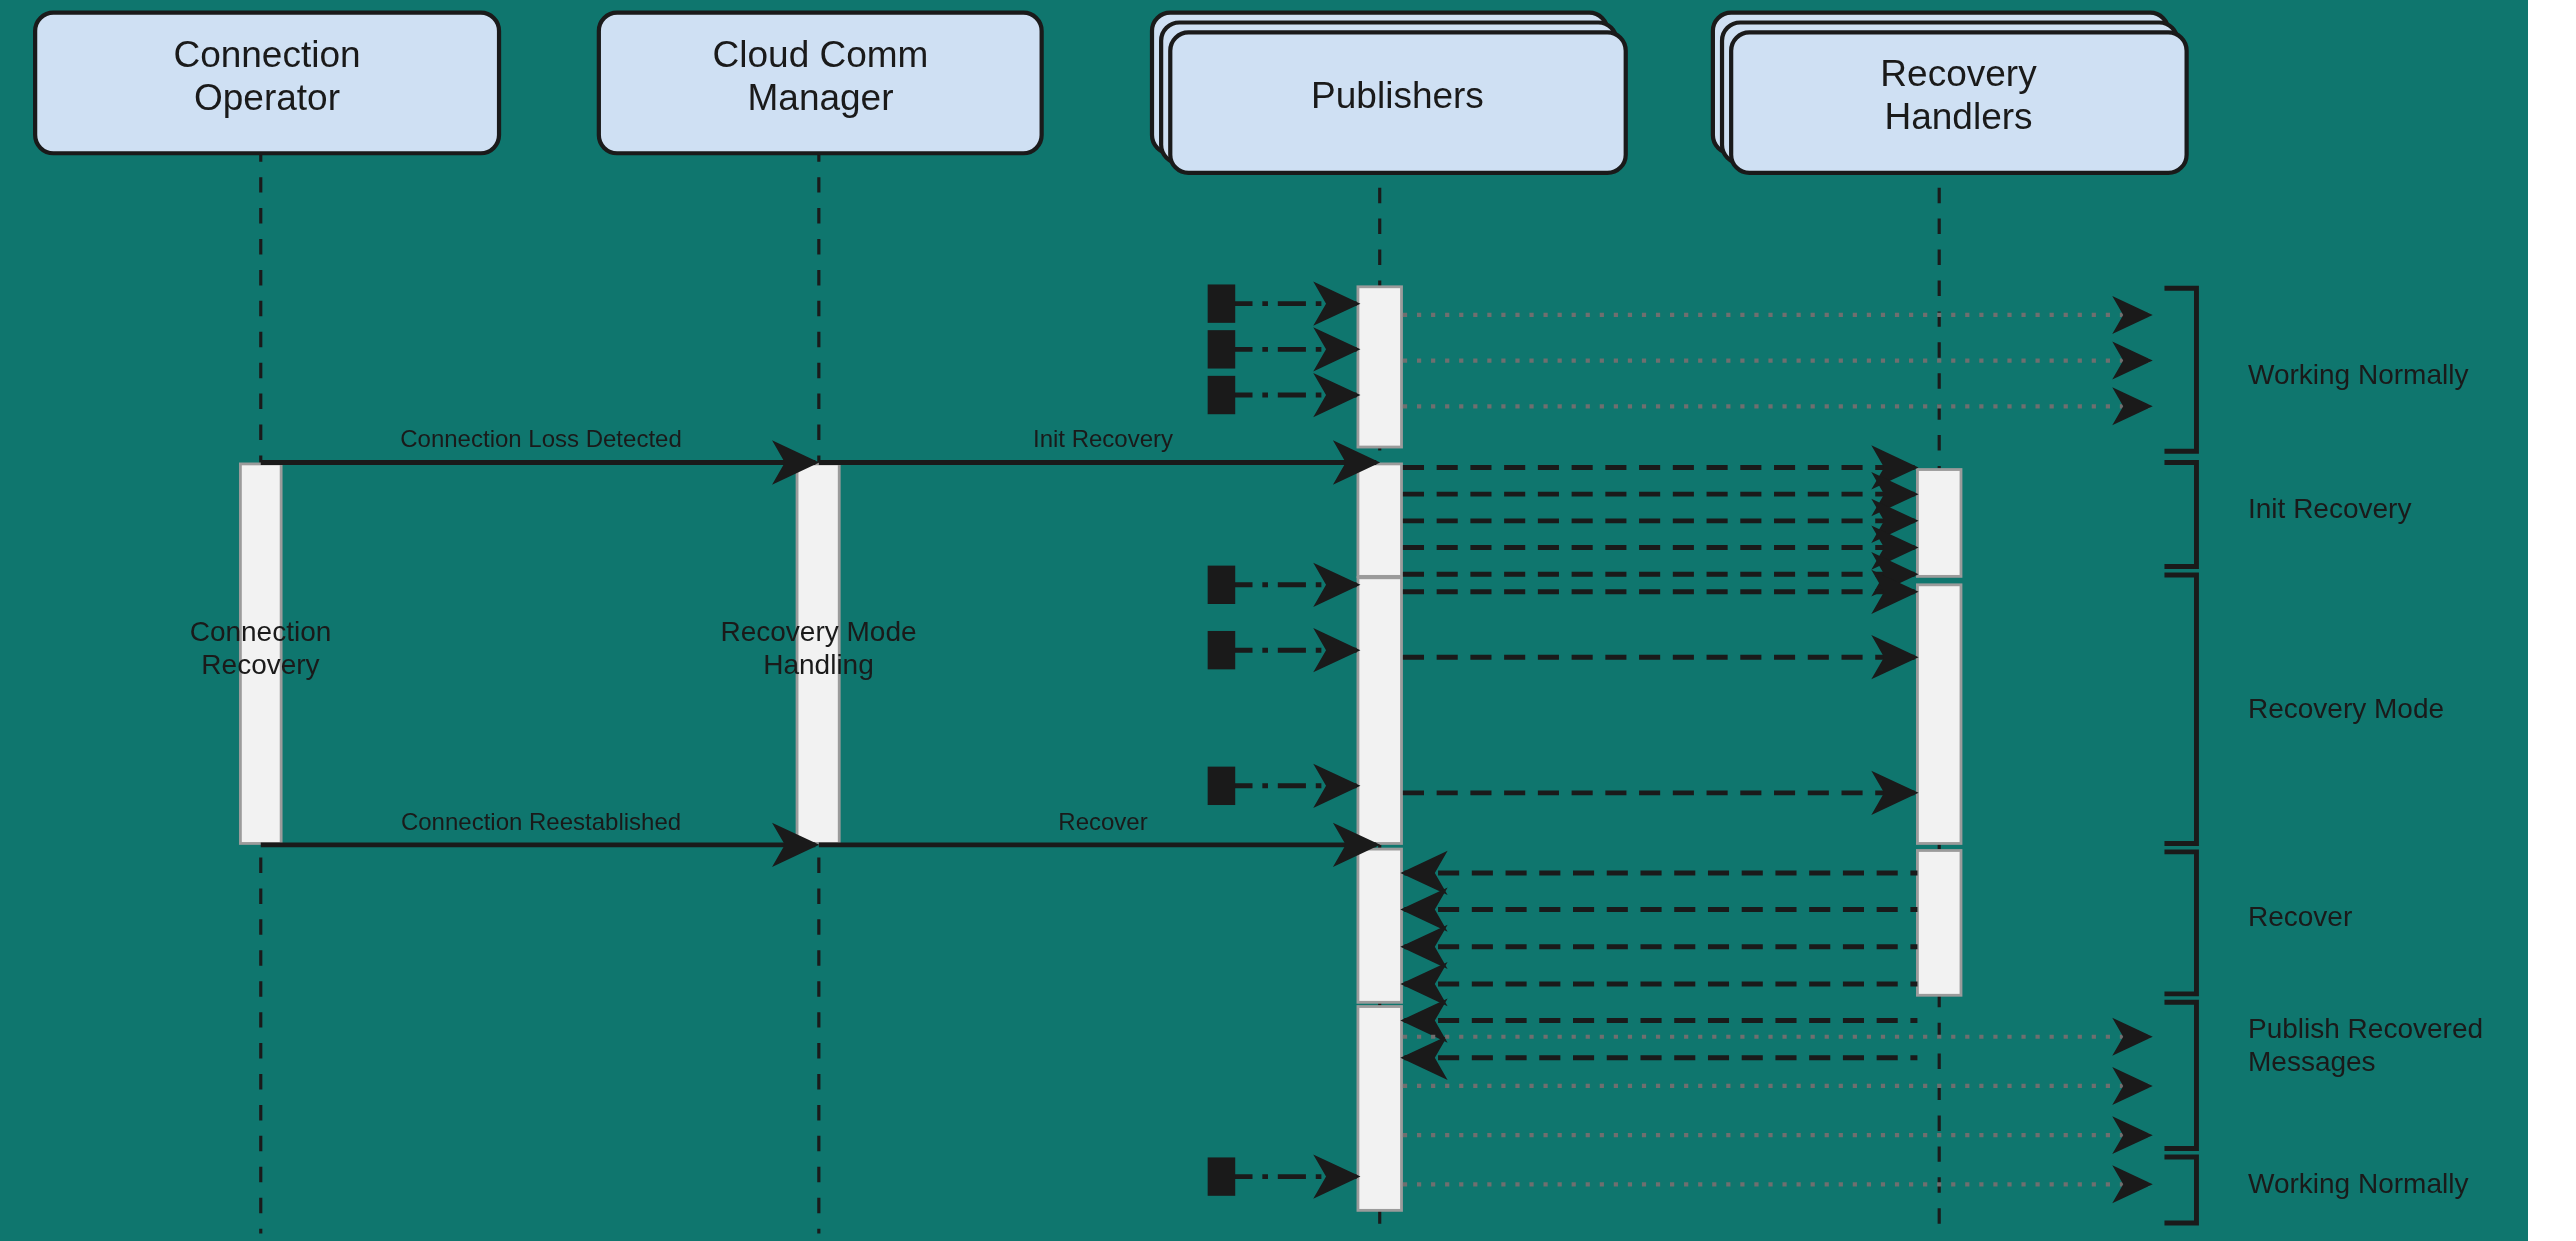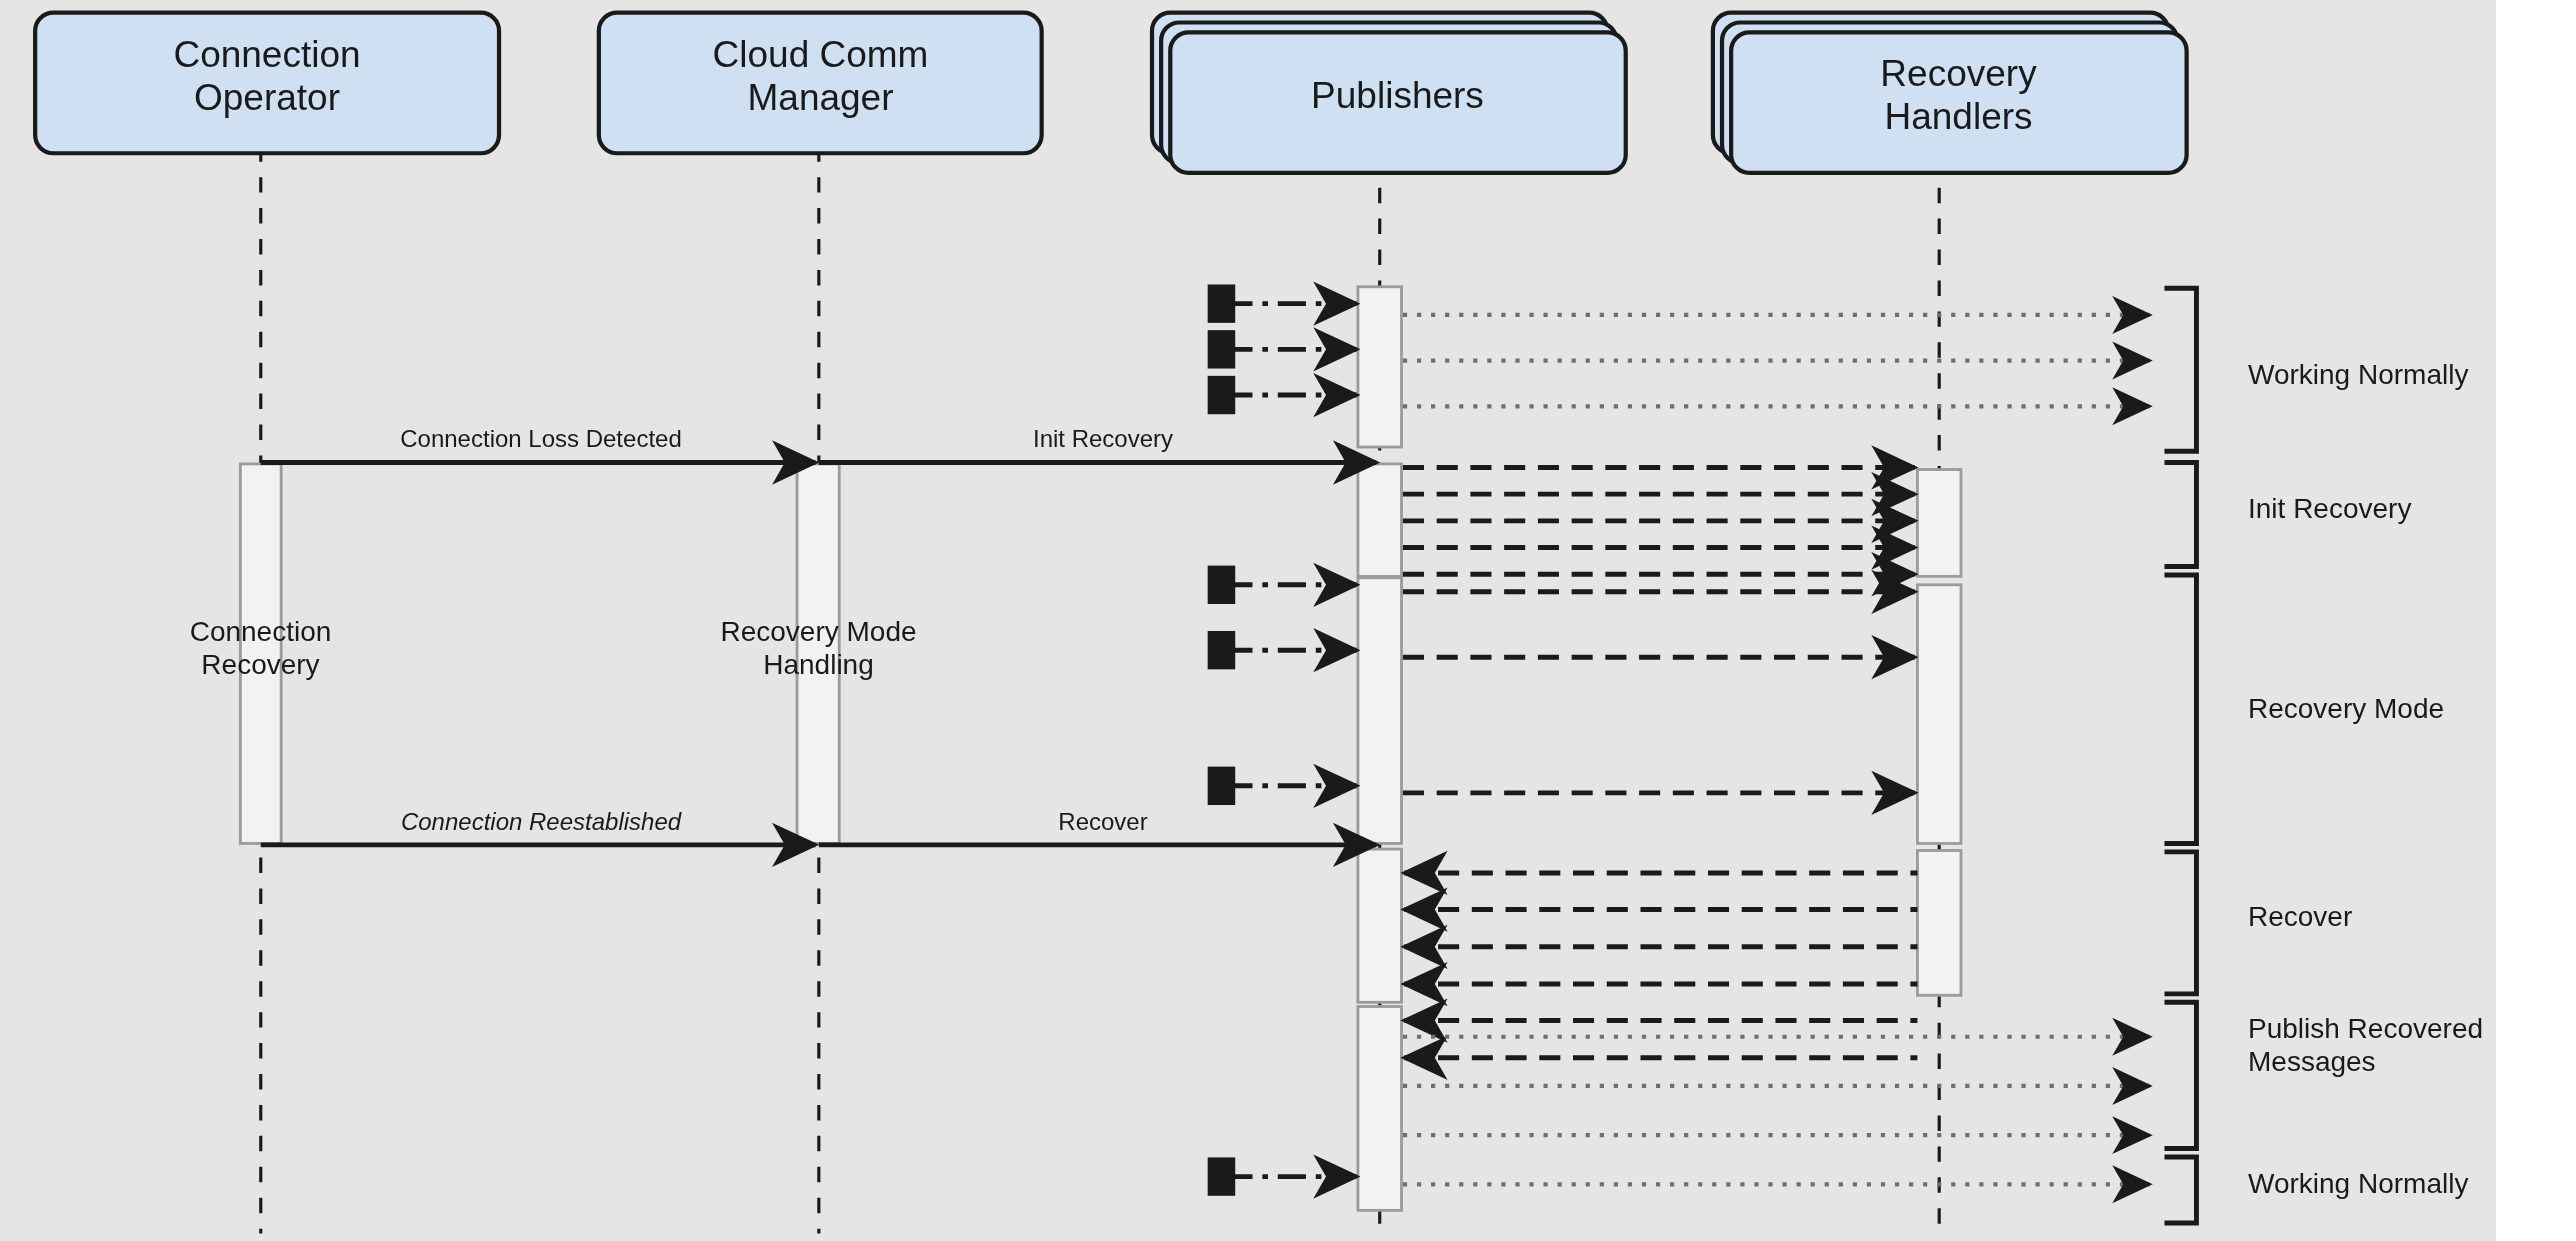--- a/index.html
+++ b/index.html
@@ -1,17 +1,17 @@
 <!DOCTYPE html>
 <html style="font-size:11.2px"><head>
 <meta charset="utf-8">
 <style>
   html,body{margin:0;padding:0;background:#ffffff;}
   body{font-family:"Liberation Sans","DejaVu Sans",sans-serif;}
-  #stage{position:relative;width:2496px;height:1242px;background:#e5e5e5;overflow:hidden;}
+  #stage{position:relative;width:2496px;height:1242px;background:#0f766e;overflow:hidden;padding-left:32px;}
   #svg{position:absolute;left:0;top:0;width:2576px;height:1242px;}
   .lbl{position:absolute;color:#1a1a1a;white-space:pre;line-height:1.18;}
   .hdr-txt{position:absolute;text-align:center;color:#1a1a1a;font-size:37px;line-height:1.16;white-space:pre;}
   .msg-txt{font-size:24px;text-align:center;}
   .act-txt{font-size:28px;text-align:center;}
   .brk-txt{font-size:28px;text-align:left;}
 </style>
 </head>
 <body>
 
@@ -151,21 +151,21 @@
   <div class="hdr-txt" style="left:35px;top:34px;width:464px;">Connection
 Operator</div>
   <div class="hdr-txt" style="left:599px;top:34px;width:443px;">Cloud Comm
 Manager</div>
   <div class="hdr-txt" style="left:1170px;top:75px;width:455px;">Publishers</div>
   <div class="hdr-txt" style="left:1731px;top:53px;width:455px;">Recovery
 Handlers</div>
 
   <div class="lbl msg-txt" style="left:281px;top:425px;width:520px;">Connection Loss Detected</div>
   <div class="lbl msg-txt" style="left:843px;top:425px;width:520px;">Init Recovery</div>
-  <div class="lbl msg-txt" style="left:281px;top:808px;width:520px;font-style:italic;">Connection Reestablished</div>
+  <div class="lbl msg-txt" style="left:281px;top:808px;width:520px;">Connection Reestablished</div>
   <div class="lbl msg-txt" style="left:843px;top:808px;width:520px;">Recover</div>
 
   <div class="lbl act-txt" style="left:85px;top:615px;width:351px;">Connection
 Recovery</div>
   <div class="lbl act-txt" style="left:643px;top:615px;width:351px;">Recovery Mode
 Handling</div>
 
   <div class="lbl brk-txt" style="left:2248px;top:358px;width:330px;">Working Normally</div>
   <div class="lbl brk-txt" style="left:2248px;top:492px;width:330px;">Init Recovery</div>
   <div class="lbl brk-txt" style="left:2248px;top:692px;width:330px;">Recovery Mode</div>

